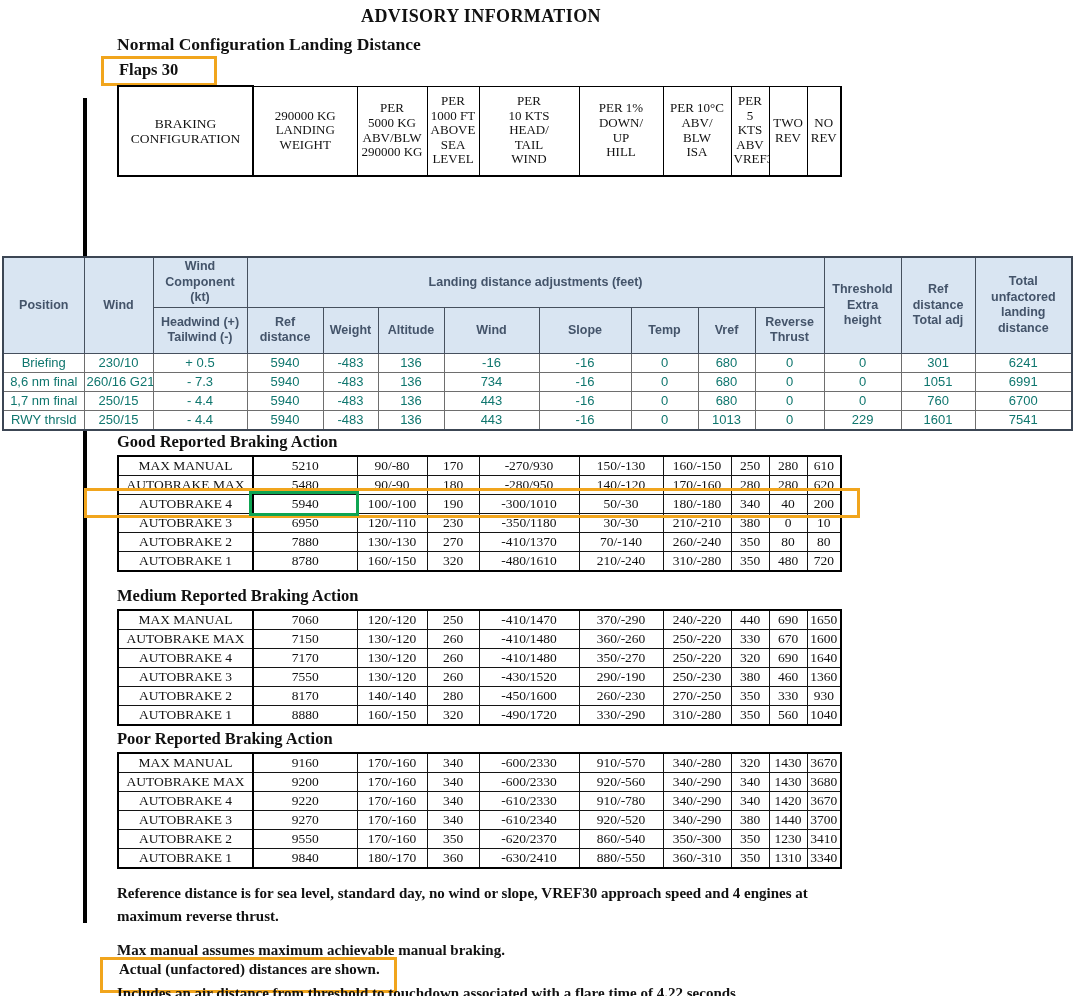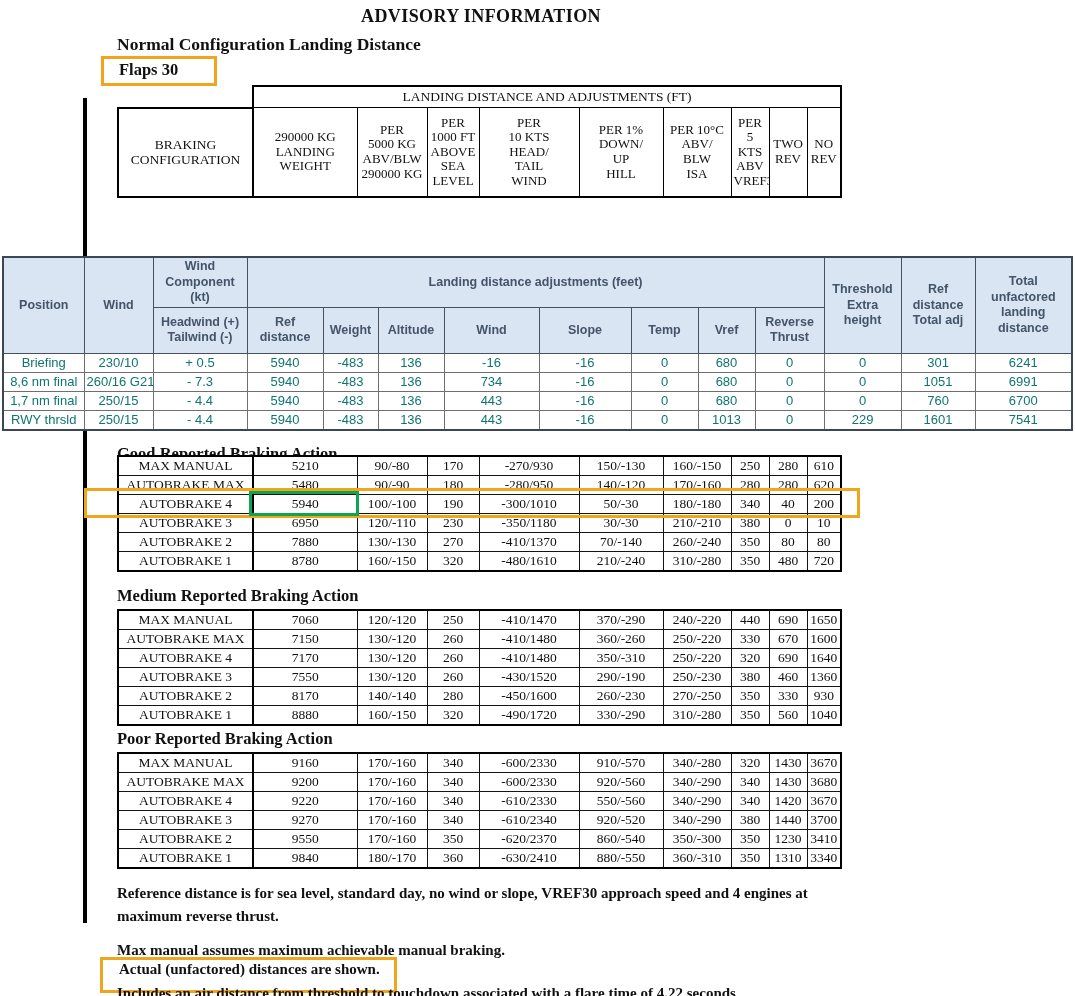--- a/index.html
+++ b/index.html
@@ -81,24 +81,20 @@
       <col style="width:70px">
       <col style="width:52px">
       <col style="width:100px">
     <col style="width:84px">
       <col style="width:68px">
       <col style="width:38px">
       <col style="width:38px">
       <col style="width:34px">
   </colgroup>
   <tbody>
-      <tr>
-    <td class="blank"></td>
-    <th class="banner" colspan="9">LANDING DISTANCE AND ADJUSTMENTS (FT)</th>
-  </tr>
   <tr>
     <th class="cfg">BRAKING
 CONFIGURATION</th>
     <td class="u">290000 KG
 LANDING
 WEIGHT</td>
     <td class="u">PER
 5000 KG
 ABV/BLW
 290000 KG</td>
@@ -240,21 +236,21 @@
         <td>0</td>
         <td>1013</td>
         <td>0</td>
         <td>229</td>
         <td>1601</td>
         <td>7541</td>
       </tr>
     </tbody>
 </table>
 
-<div class="abs braking-heading" style="top:444px;">Good Reported Braking Action</div>
+<div class="abs braking-heading" style="top:432px;">Good Reported Braking Action</div>
 <table class="abs doc-table btable" style="left:117px;top:455px;width:723px;">
   <colgroup>
     <col style="width:135px">
       <col style="width:104px">
       <col style="width:70px">
       <col style="width:52px">
       <col style="width:100px">
     <col style="width:84px">
       <col style="width:68px">
       <col style="width:38px">
@@ -375,21 +371,21 @@
         <td>330</td>
         <td>670</td>
         <td>1600</td>
       </tr>
       <tr>
         <td>AUTOBRAKE 4</td>
         <td>7170</td>
         <td>130/-120</td>
         <td>260</td>
         <td>-410/1480</td>
-        <td>350/-310</td>
+        <td>350/-270</td>
         <td>250/-220</td>
         <td>320</td>
         <td>690</td>
         <td>1640</td>
       </tr>
       <tr>
         <td>AUTOBRAKE 3</td>
         <td>7550</td>
         <td>130/-120</td>
         <td>260</td>
@@ -465,21 +461,21 @@
         <td>340</td>
         <td>1430</td>
         <td>3680</td>
       </tr>
       <tr>
         <td>AUTOBRAKE 4</td>
         <td>9220</td>
         <td>170/-160</td>
         <td>340</td>
         <td>-610/2330</td>
-        <td>550/-560</td>
+        <td>910/-780</td>
         <td>340/-290</td>
         <td>340</td>
         <td>1420</td>
         <td>3670</td>
       </tr>
       <tr>
         <td>AUTOBRAKE 3</td>
         <td>9270</td>
         <td>170/-160</td>
         <td>340</td>

